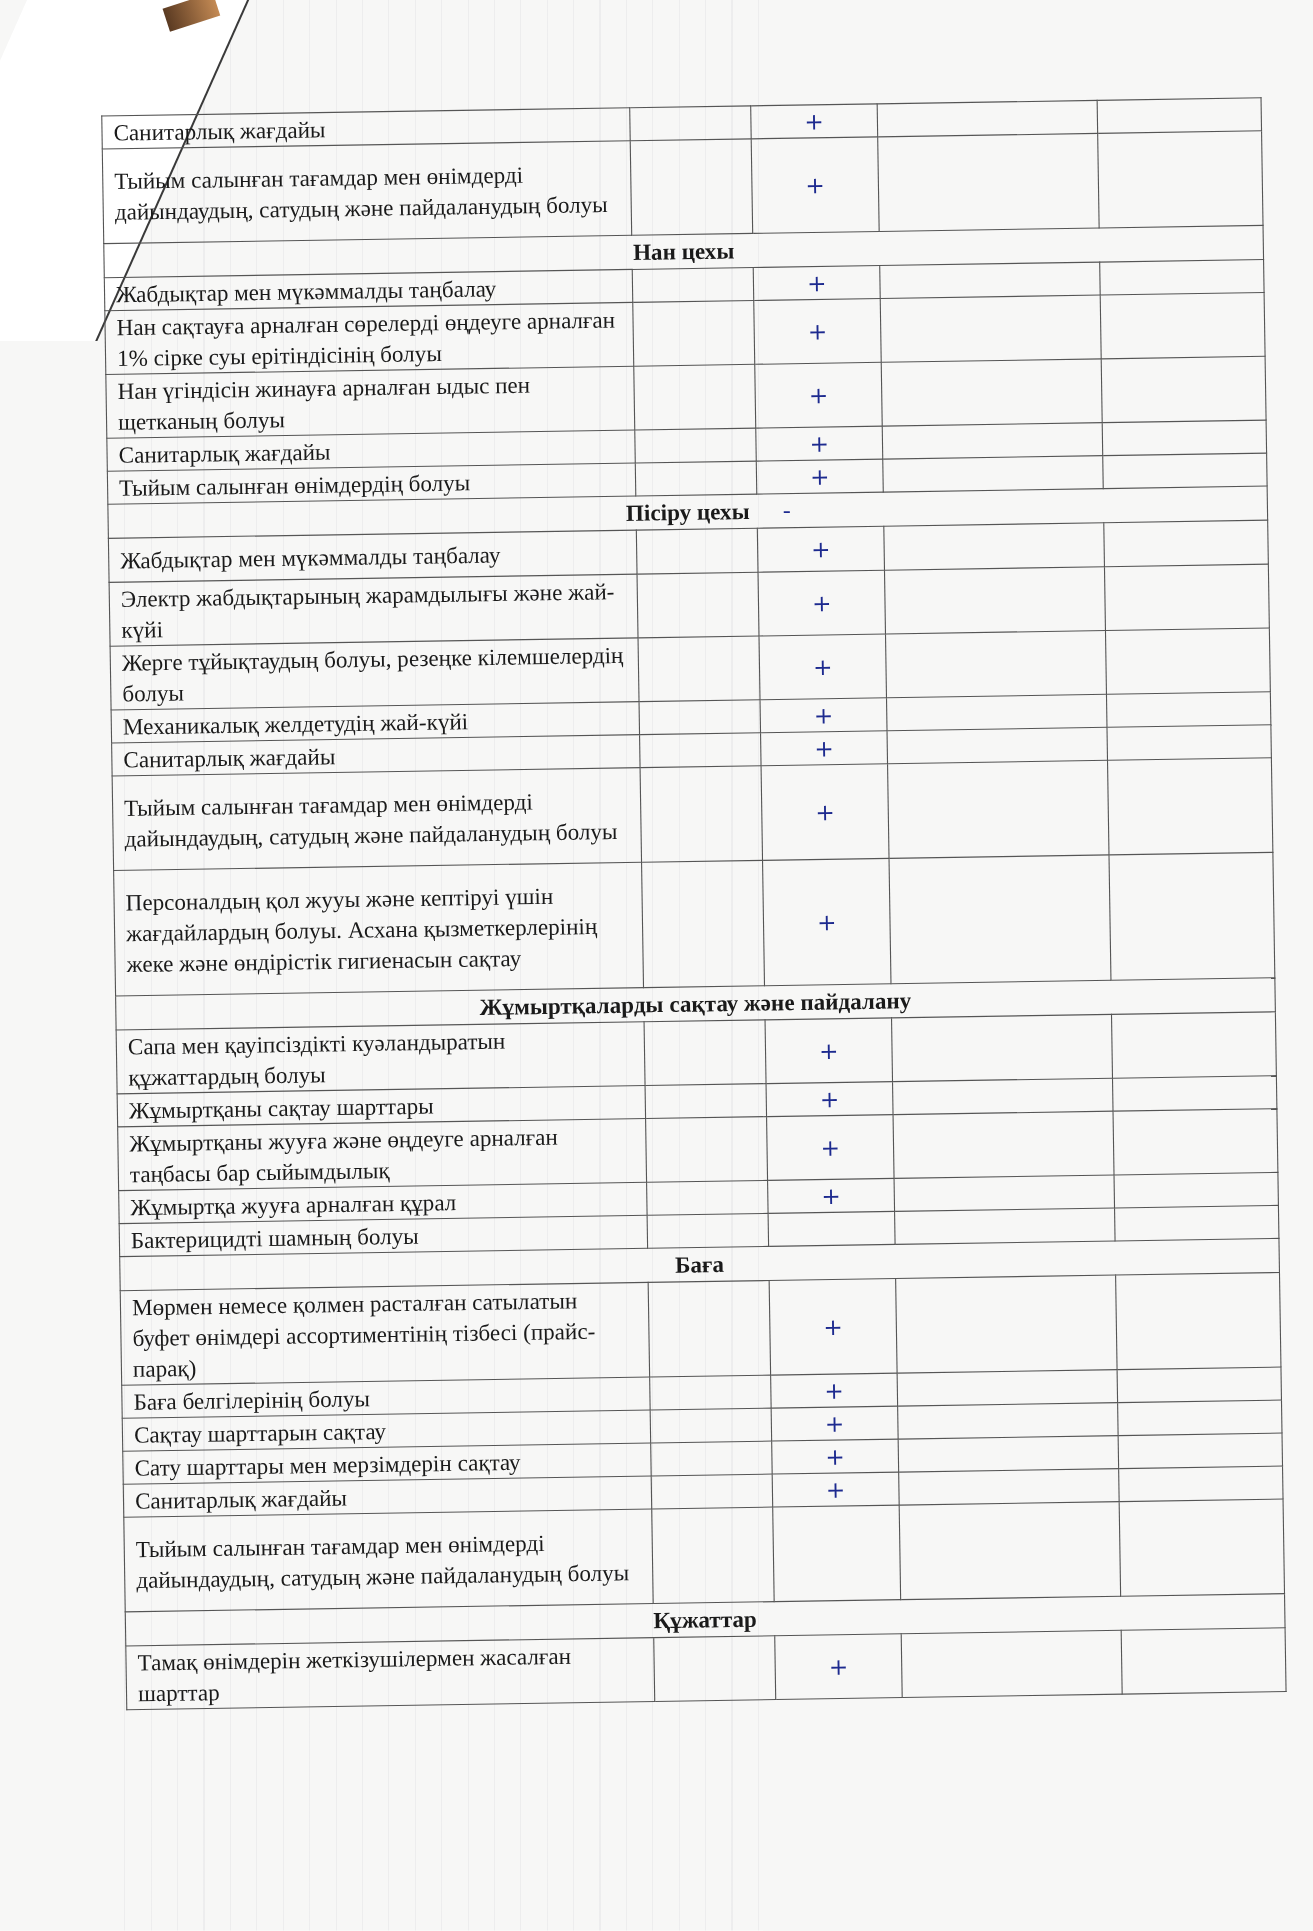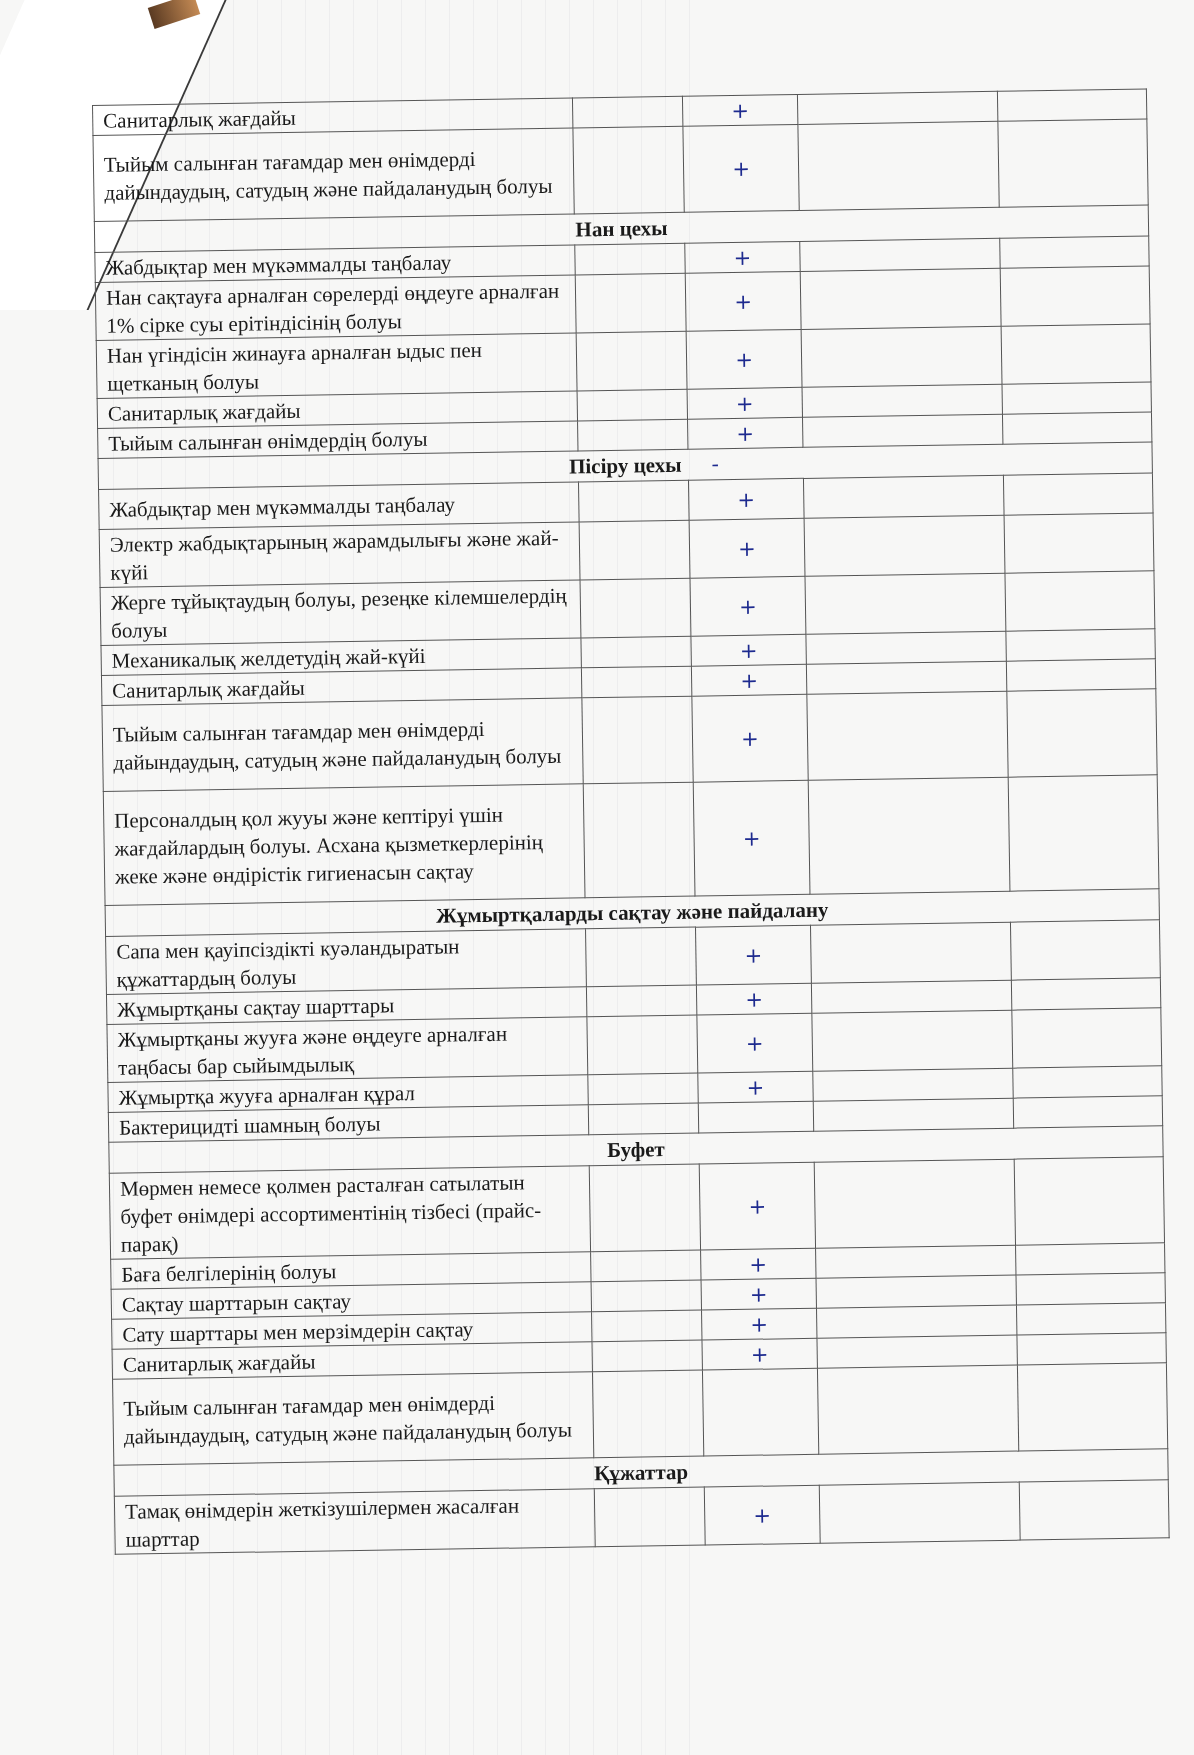--- a/index.html
+++ b/index.html
@@ -229,21 +229,21 @@
           <td></td>
         </tr>
         <tr style="height: 30px;">
           <td class="label">Бактерицидті шамның болуы</td>
           <td></td>
           <td class="check"></td>
           <td></td>
           <td></td>
         </tr>
         <tr class="section">
-          <td colspan="5"><span class="section-inner"><span>Буфет</span><span class="section-mark"></span></span></td>
+          <td colspan="5"><span class="section-inner"><span>Баға</span><span class="section-mark"></span></span></td>
         </tr>
         <tr style="height: 86px;">
           <td class="label">Мөрмен немесе қолмен расталған сатылатын буфет өнімдері ассортиментінің тізбесі (прайс-парақ)</td>
           <td></td>
           <td class="check">+</td>
           <td></td>
           <td></td>
         </tr>
         <tr style="height: 30px;">
           <td class="label">Баға белгілерінің болуы</td>

